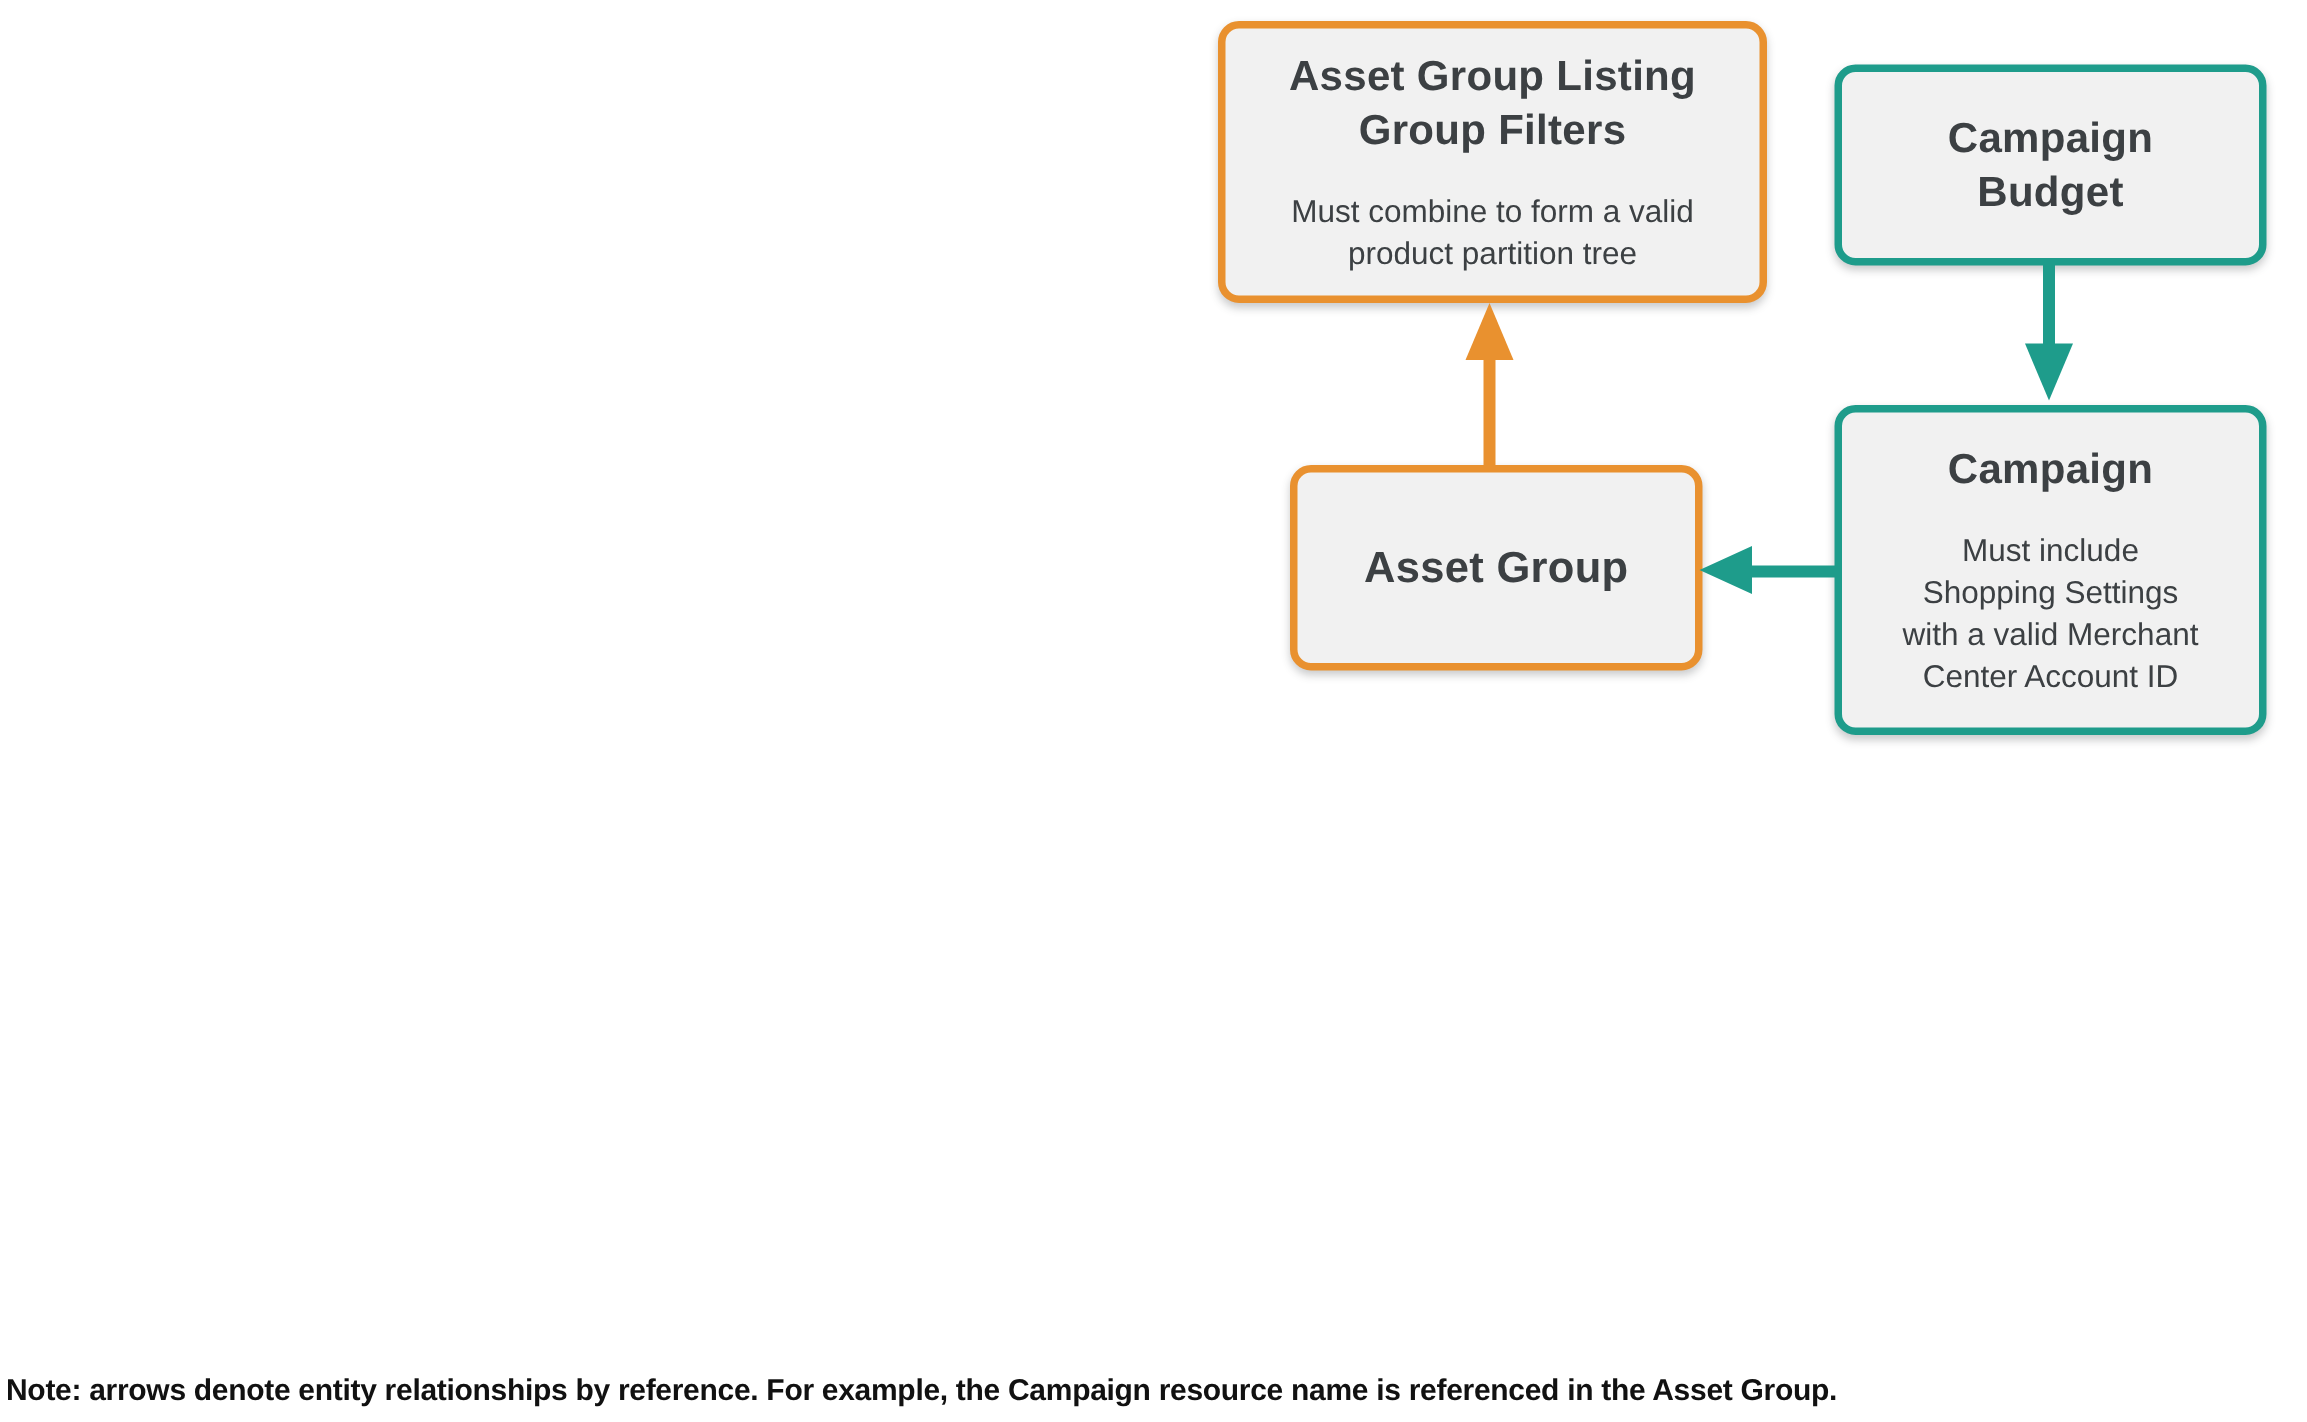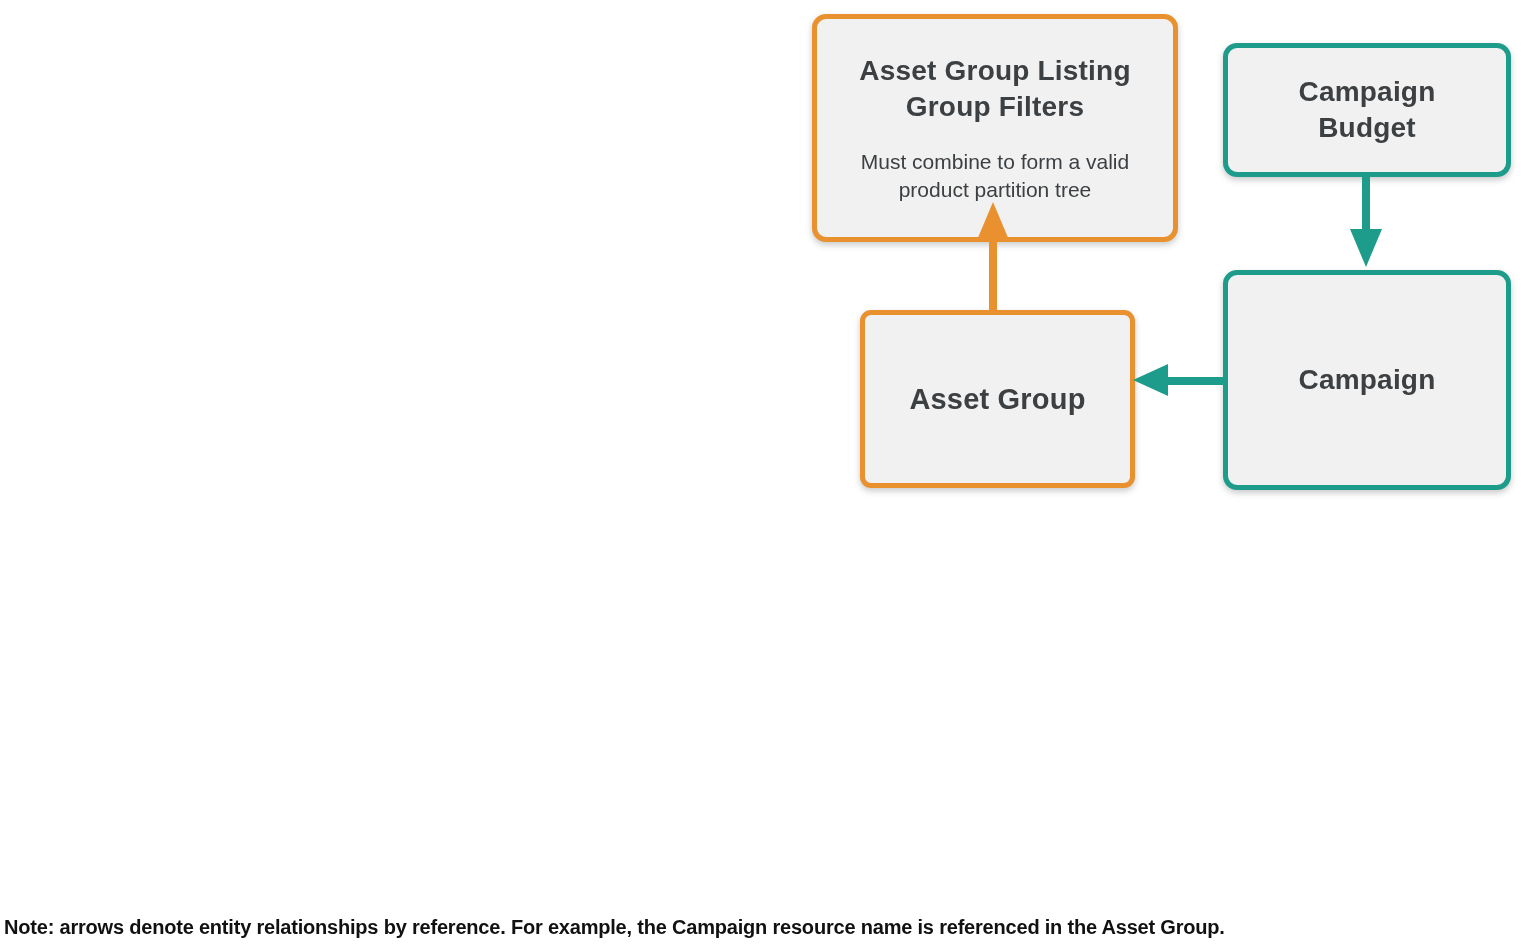--- a/index.html
+++ b/index.html
@@ -32,24 +32,24 @@
     white-space: pre-line;
     letter-spacing: 0.2px;
   }
   .node-sub {
     font-size: 21px; line-height: 28px; font-weight: 400;
     color: var(--node-sub-text, #3C4043);
     white-space: pre-line;
     margin-top: 23px;
   }
 
-  #node-aglgf           { left: 812px;  top: 14px;  width: 366px; height: 228px; }
+  #node-aglgf           { left: 812px;  top: 14px;  width: 366px; height: 188px; }
   #node-campaign-budget { left: 1223px; top: 43px;  width: 288px; height: 134px; }
   #node-campaign        { left: 1223px; top: 270px; width: 288px; height: 220px; }
-  #node-asset-group     { left: 860px;  top: 310px; width: 275px; height: 178px; border-radius: 11px; }
+  #node-asset-group     { left: 860px;  top: 310px; width: 275px; height: 137px; }
   #node-asset-group .node-title { font-size: 29px; }
 
   .shaft { position: absolute; }
   .shaft.orange { background: var(--orange, #E9912F); }
   .shaft.teal   { background: var(--teal, #1E9C8B); }
   .head { position: absolute; width: 0; height: 0; }
 
   
   #arrow-up-shaft { left: 989px; top: 238px; width: 8px; height: 74px; }
   #arrow-up-head  {
@@ -95,20 +95,24 @@
 product partition tree</div>
   </div>
 
   <div class="node accent-teal" id="node-campaign-budget">
     <div class="node-title">Campaign
 Budget</div>
   </div>
 
   <div class="node accent-teal" id="node-campaign">
     <div class="node-title">Campaign</div>
+    <div class="node-sub">Must include
+Shopping Settings
+with a valid Merchant
+Center Account ID</div>
   </div>
 
   <div class="node accent-orange" id="node-asset-group">
     <div class="node-title">Asset Group</div>
   </div>
 
   <div class="shaft orange" id="arrow-up-shaft"></div>
   <div class="head" id="arrow-up-head"></div>
 
   <div class="shaft teal" id="arrow-down-shaft"></div>

